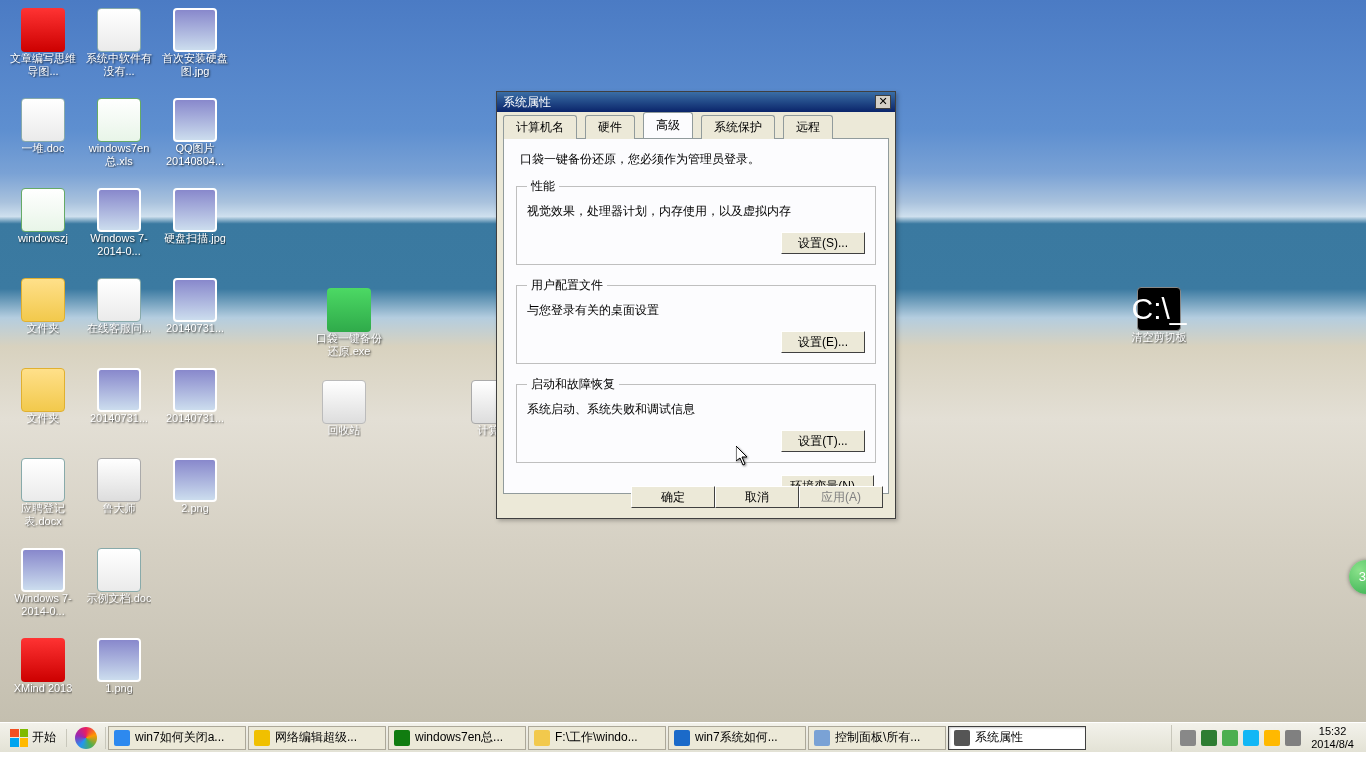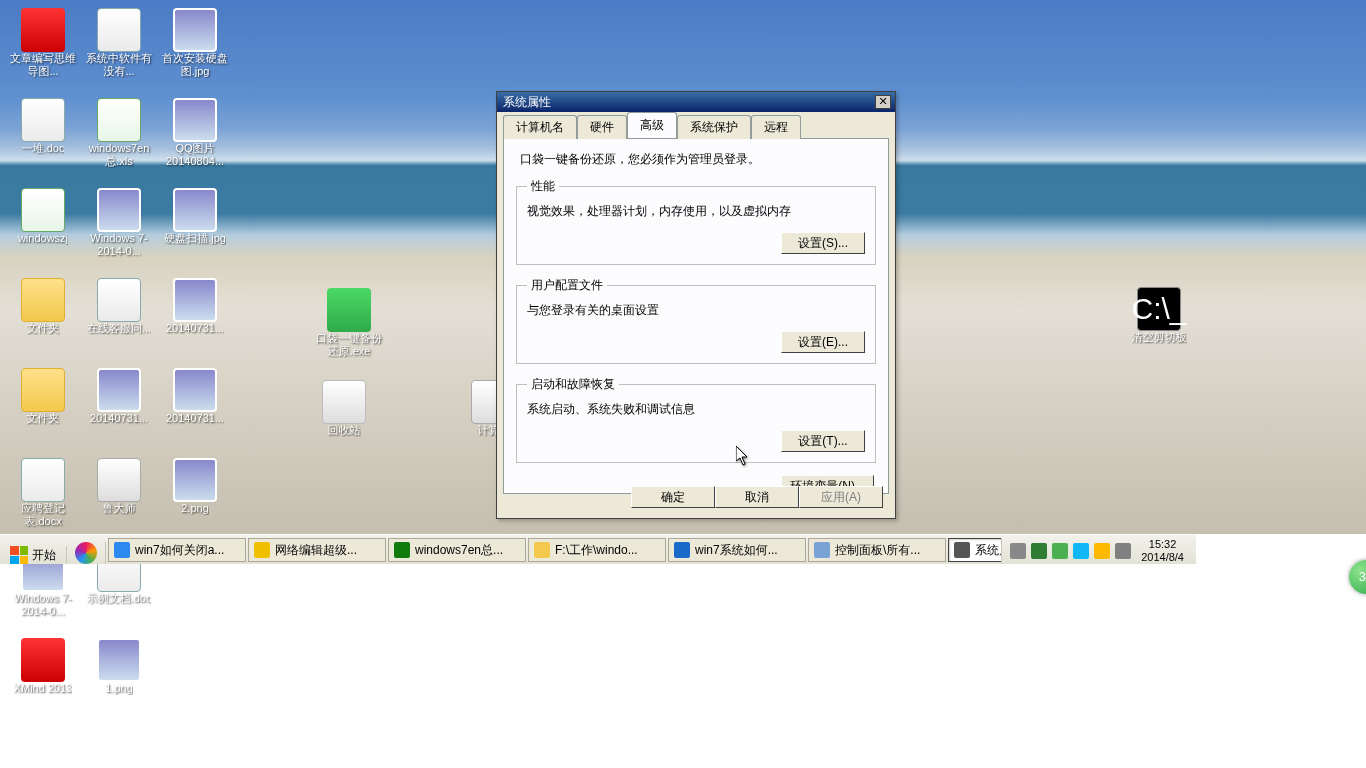--- a/index.html
+++ b/index.html
@@ -1,19 +1,19 @@
 <!DOCTYPE html>
 <html><head>
 <meta charset="utf-8">
 <style>
 * { margin: 0; padding: 0; box-sizing: border-box; font-family: "Microsoft YaHei", SimSun, Tahoma, sans-serif; }
 html, body { width: 1366px; height: 768px; overflow: hidden; }
 
 .desktop {
-  width: 1366px; height: 534px;
+  width: 1366px; height: 722px;
   position: relative;
   background: linear-gradient(to bottom,
     #4b7bc4 0%, #5e8fd0 18%, #7aa2d5 24%, #a9c2dd 28%, #cfe0ee 30%,
     #3a79a0 31%, #3b7aa1 40%, #b4cddf 44%, #d8d2bf 48%, #e3dfd5 58%,
     #d6d1c4 75%, #cbc6b8 90%, #c4bfaf 100%);
 }
 
 
 .icons { position: absolute; top: 6px; left: 6px; }
 .icon-col { float: left; width: 76px; margin-right: 0; }
@@ -54,21 +54,21 @@
   color: #fff; display: flex; align-items: center; padding: 0 4px; font-size: 12px;
 }
 .titlebar .title { flex: 1; padding-left: 2px; }
 .titlebar .close {
   width: 16px; height: 14px; background: #d4d0c8; border: 1px solid #404040;
   color: #000; font-size: 11px; line-height: 11px; text-align: center;
   font-family: Tahoma; cursor: pointer;
 }
 .tabs {
   display: flex; align-items: flex-end; height: 26px; padding: 6px 6px 0 6px;
-  font-size: 12px; gap: 0;
+  font-size: 12px; gap: 8px;
 }
 .tab {
   padding: 3px 12px 3px 12px; border: 1px solid #919b9c; border-bottom: none;
   background: #ece9d8; position: relative; top: 1px; cursor: pointer;
   border-radius: 3px 3px 0 0;
 }
 .tab.active { background: #fcfcfe; padding-top:4px; padding-bottom:4px; top:0; z-index:2; }
 .tab-body {
   margin: 0 6px 6px 6px; border: 1px solid #919b9c; background: #fcfcfe;
   height: 356px; padding: 12px 12px 8px 12px; font-size: 12px; color: #000;
@@ -98,22 +98,22 @@
 
 .badge {
   position:absolute; right:0; top:560px; width:34px; height:34px; border-radius:50%;
   background:radial-gradient(circle at 30% 30%, #8be28b, #2faa4a); color:#fff;
   font-size:13px; line-height:34px; text-align:center; box-shadow:0 0 4px rgba(0,0,0,.4);
   transform: translateX(17px);
 }
 
 
 .taskbar {
-  position: relative; width: 1196px; height: 30px; background: linear-gradient(#f3f2eb,#e3e2d5);
-  border-top: 1px solid #fff; display: flex; align-items: flex-end; font-size: 12px;
+  position: relative; width: 1366px; height: 30px; background: linear-gradient(#f3f2eb,#e3e2d5);
+  border-top: 1px solid #fff; display: flex; align-items: center; font-size: 12px;
 }
 .start {
   display: flex; align-items: center; gap: 4px; padding: 0 10px; cursor: pointer;
   border-right: 1px solid #c8c7bb;
 }
 .start .logo {
   width: 18px; height: 18px; display: grid; grid-template: 1fr 1fr / 1fr 1fr; gap: 1px;
 }
 .start .logo span:nth-child(1){background:#f25022}
 .start .logo span:nth-child(2){background:#7fba00}

